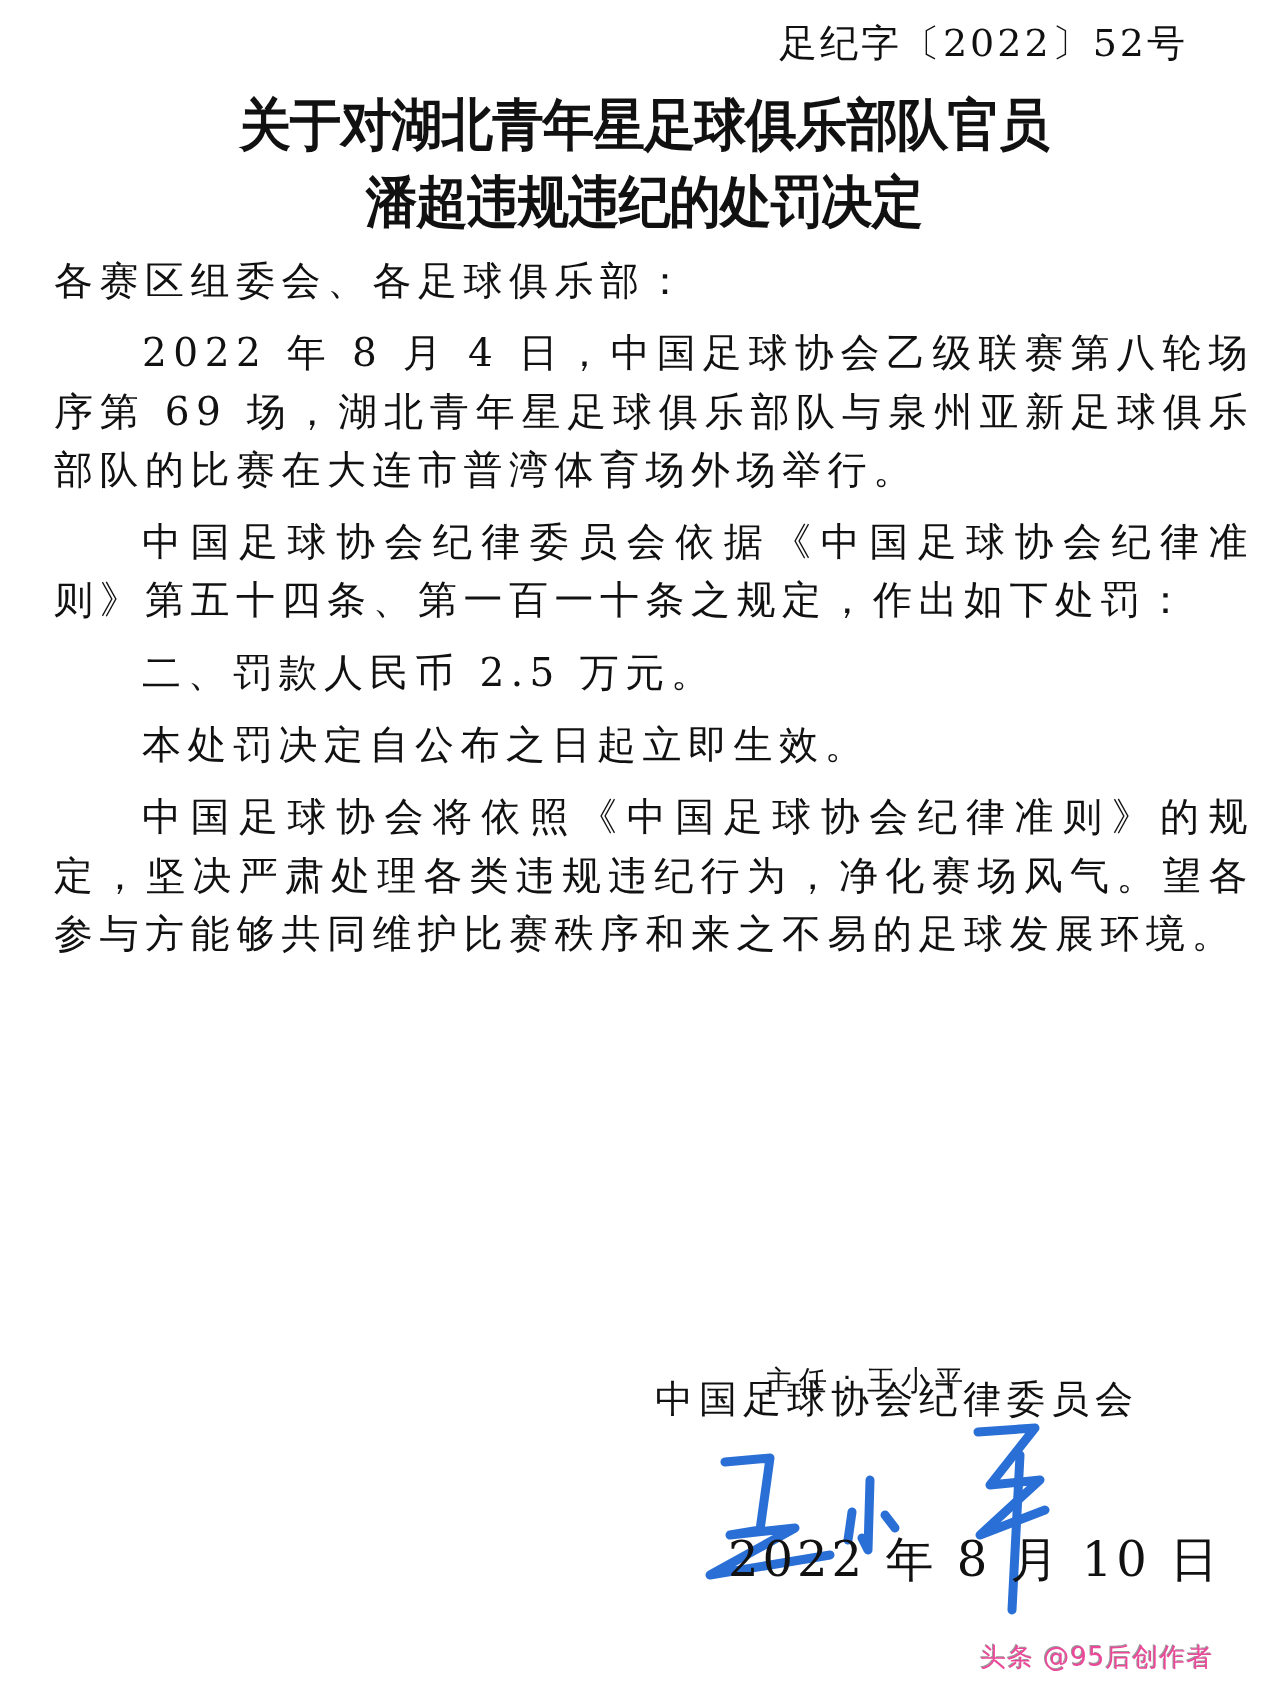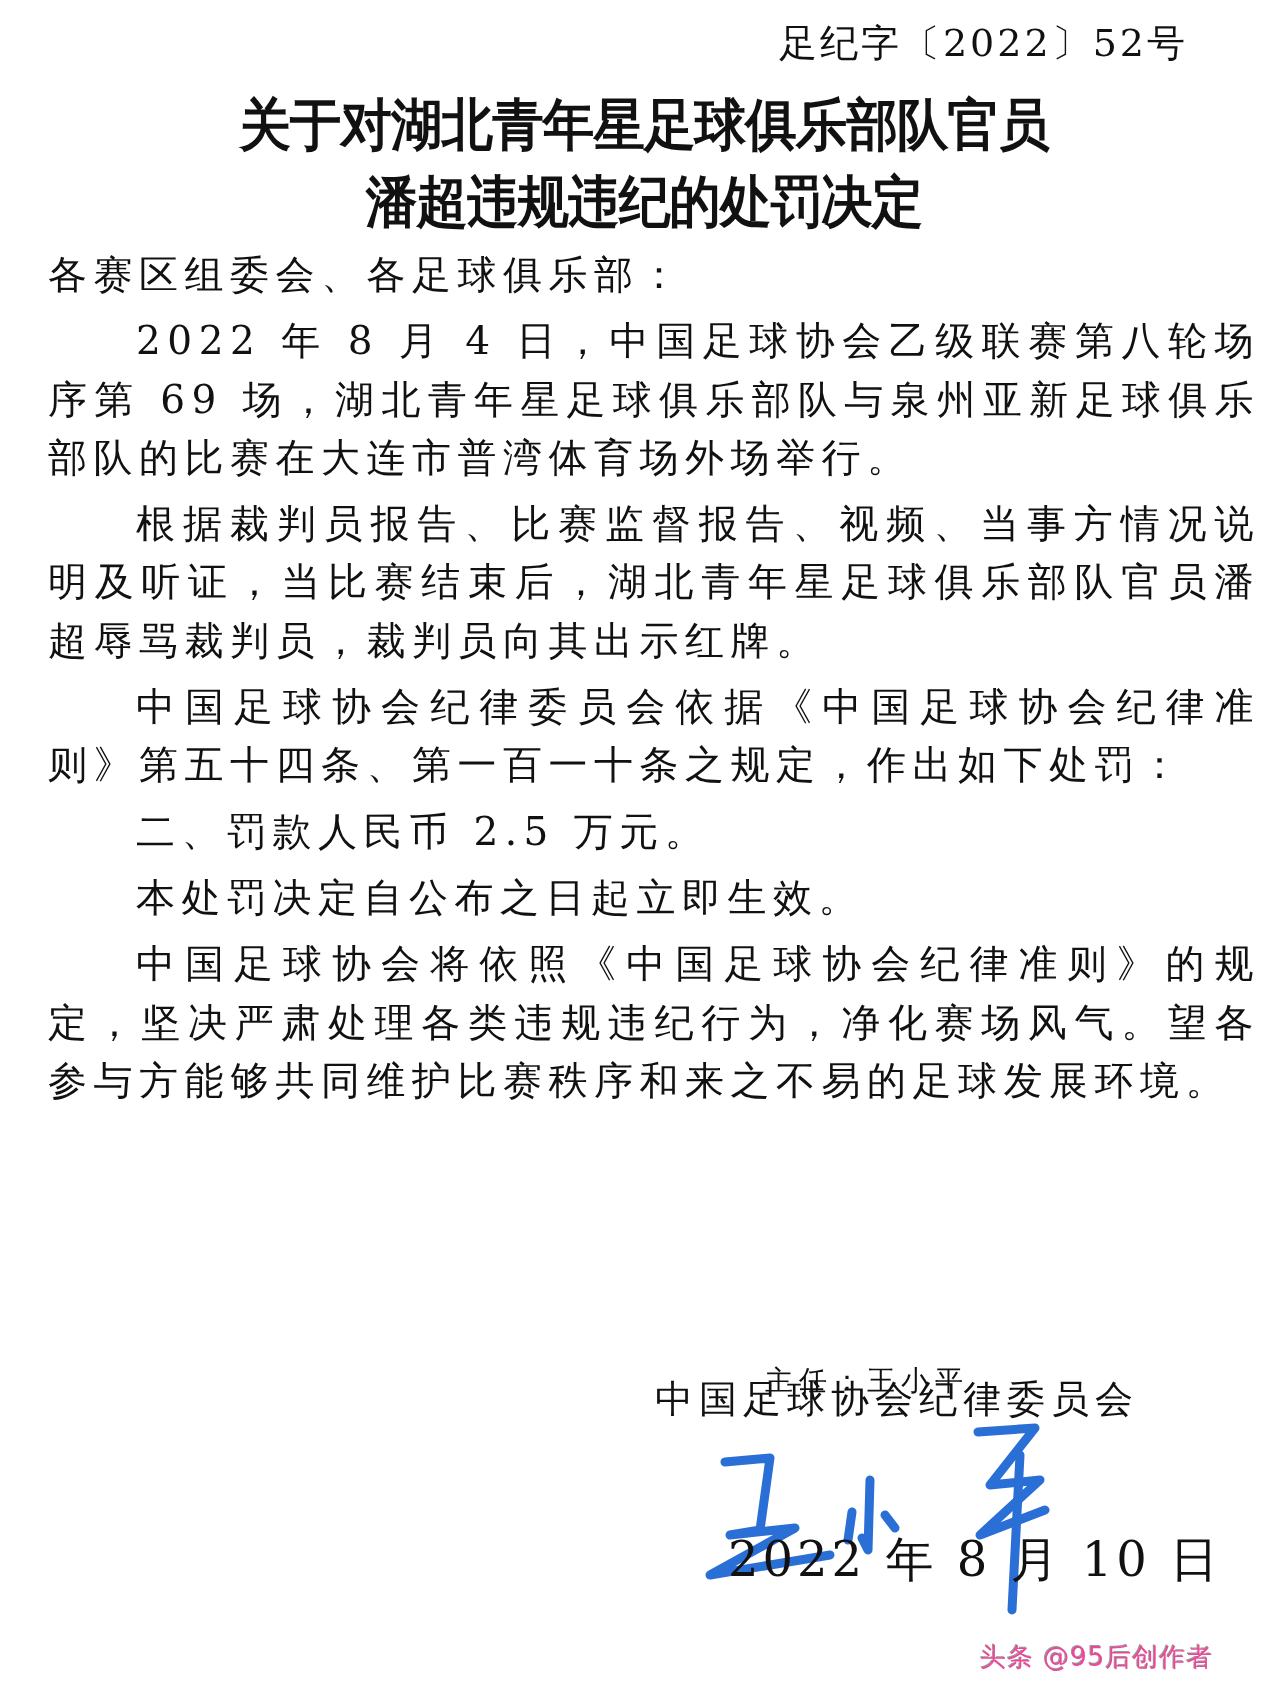--- a/index.html
+++ b/index.html
@@ -18,21 +18,21 @@
     font-weight: 700; font-size: 56px; letter-spacing: -1px;
     transform: scaleX(0.92);
   }
   .title.l1 { top: 88px; }
   .title.l2 { top: 165px; }
   .body {
     position: absolute; left: 40px; top: 238px; width: 1228px;
     font-size: 39px; line-height: 58.3px; letter-spacing: 6.5px;
     font-weight: 300;
   }
-  .body p { margin: 8px; text-align: justify; text-align-last: left; }
+  .body p { margin: 14px; text-align: justify; text-align-last: left; }
   .body p.indent { text-indent: 88px; }
   .sig-org {
     position: absolute; top: 1374px; left: 655px;
     font-size: 38px; letter-spacing: 6px; font-weight: 300;
   }
   .sig-name {
     position: absolute; top: 1362px; left: 765px;
     font-size: 28px; letter-spacing: 6px; font-weight: 300;
   }
   .signature {
@@ -54,21 +54,20 @@
 
 <div>
   <div class="docno">足纪字〔2022〕52号</div>
 
   <div class="title l1">关于对湖北青年星足球俱乐部队官员</div>
   <div class="title l2">潘超违规违纪的处罚决定</div>
 
   <div class="body">
     <p>各赛区组委会、各足球俱乐部：</p>
     <p class="indent">2022 年 8 月 4 日，中国足球协会乙级联赛第八轮场序第 69 场，湖北青年星足球俱乐部队与泉州亚新足球俱乐部队的比赛在大连市普湾体育场外场举行。</p>
-    <p class="indent">根据裁判员报告、比赛监督报告、视频、当事方情况说明及听证，当比赛结束后，湖北青年星足球俱乐部队官员潘超辱骂裁判员，裁判员向其出示红牌。</p>
     <p class="indent">中国足球协会纪律委员会依据《中国足球协会纪律准则》第五十四条、第一百一十条之规定，作出如下处罚：</p>
     <p class="indent">二、罚款人民币 2.5 万元。</p>
     <p class="indent">本处罚决定自公布之日起立即生效。</p>
     <p class="indent">中国足球协会将依照《中国足球协会纪律准则》的规定，坚决严肃处理各类违规违纪行为，净化赛场风气。望各参与方能够共同维护比赛秩序和来之不易的足球发展环境。</p>
   </div>
 
   <div class="sig-org">中国足球协会纪律委员会</div>
   <div class="sig-name">主任：王小平</div>
 
   <svg class="signature" viewBox="0 0 400 210">

